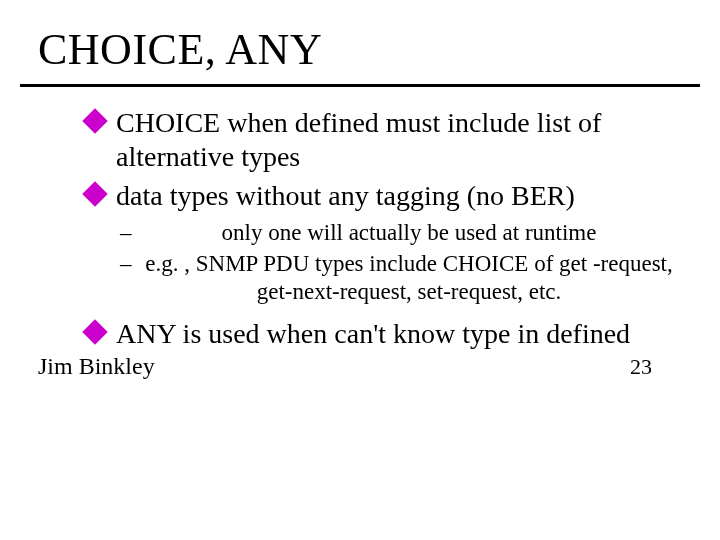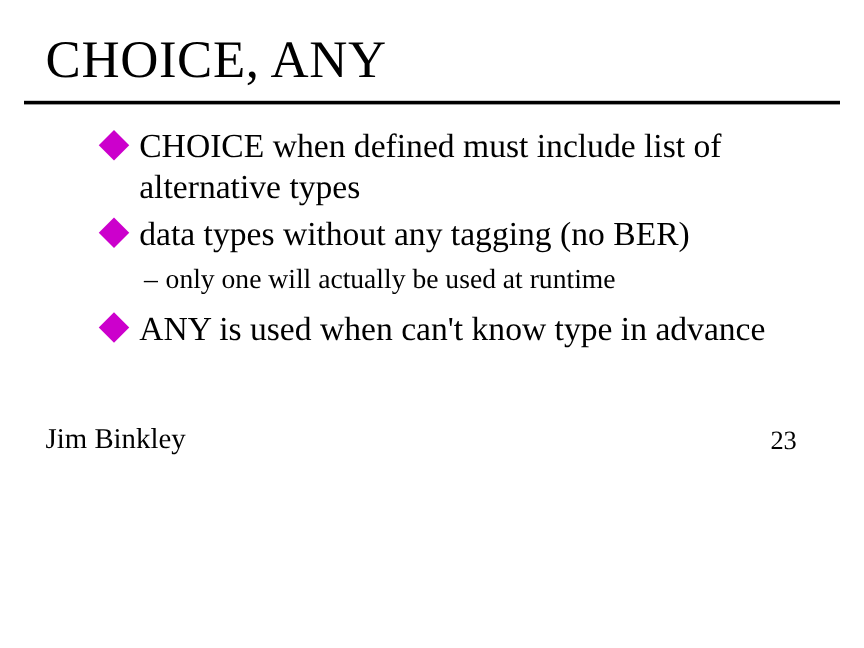--- a/index.html
+++ b/index.html
@@ -52,41 +52,42 @@
     top: 6px;
     width: 18px;
     height: 18px;
     transform: rotate(45deg);
     background: #cc00cc;
   }
   .l2-group {
     margin: 6px 0 10px 34px;
     font-size: 23px;
     line-height: 1.25;
+    text-align: center;
   }
   .l2 {
     position: relative;
     padding-left: 18px;
     margin-bottom: 2px;
   }
   .l2::before {
     content: "–";
     position: absolute;
     left: 0;
     top: 0;
   }
   .footer-left {
     position: absolute;
     left: 38px;
     bottom: 28px;
     font-size: 24px;
   }
   .footer-right {
     position: absolute;
-    right: 56px;
+    right: 68px;
     bottom: 28px;
     font-size: 22px;
   }
 </style>
 </head>
 <body>
 
 <div class="slide">
 
   <div class="title">CHOICE, ANY</div>
@@ -101,25 +102,28 @@
 
     <div class="l1">
       <span class="bullet"></span>
       <span>data types without any tagging (no BER)</span>
     </div>
 
     <div class="l2-group">
       <div class="l2">
         <span>only one will actually be used at runtime</span>
       </div>
+      <div class="l2">
+        <span>e.g. , SNMP PDU types include CHOICE of get -request, get-next-request, set-request, etc.</span>
+      </div>
     </div>
 
     <div class="l1">
       <span class="bullet"></span>
-      <span>ANY is used when can't know type in advance</span>
+      <span>ANY is used when can't know type in defined</span>
     </div>
 
   </div>
 
   <div class="footer-left">Jim Binkley</div>
   <div class="footer-right">23</div>
 
 </div>
 
 </body></html>

